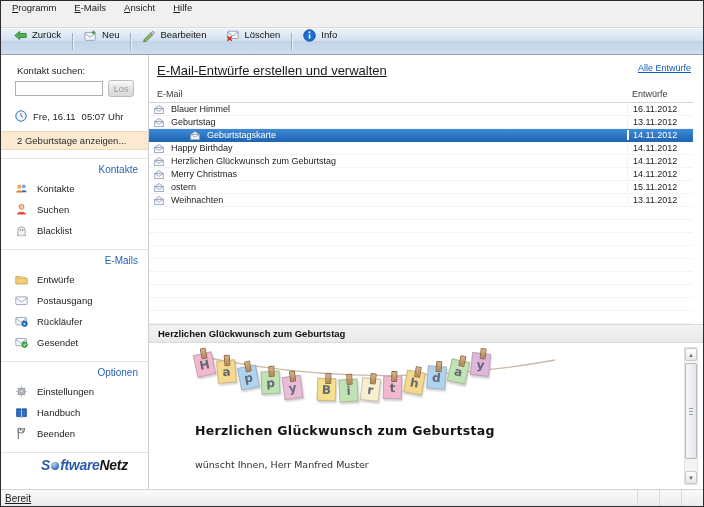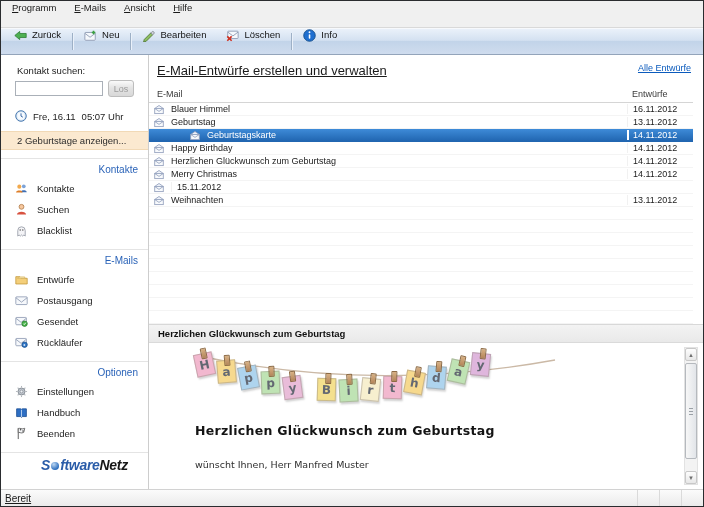--- a/index.html
+++ b/index.html
@@ -260,36 +260,36 @@
                 <path d="M1 2.5 L8 8 L15 2.5" fill="none" stroke="#8b98b0"></path>
               </svg>
             </span>
             <span>Postausgang</span>
           </div>
           <div class="side-item">
             <span class="ic ic13">
               <svg viewBox="0 0 16 13">
                 <rect x="1" y="1.5" width="13" height="9" rx="1" fill="#f6f8fb" stroke="#8b98b0"></rect>
                 <path d="M1 2.5 L7.5 7.5 L14 2.5" fill="none" stroke="#8b98b0"></path>
-                <circle cx="11.8" cy="9.2" r="3.3" fill="#46b449" stroke="#2c7e30"></circle>
-                <path d="M10.3 9.2 l1.1 1.1 1.9-2.3" stroke="#fff" fill="none" stroke-width="1.1"></path>
-              </svg>
-            </span>
-            <span>Gesendet</span>
+                <circle cx="11.8" cy="9.2" r="3.3" fill="#2f77c8" stroke="#1c508d"></circle>
+                <path d="M10.2 9.6 h2.2 l-.8-.9 M12.4 9.6 l-.8.9" stroke="#fff" fill="none"></path>
+              </svg>
+            </span>
+            <span>Rückläufer</span>
           </div>
           <div class="side-item">
             <span class="ic ic13">
               <svg viewBox="0 0 16 13">
                 <rect x="1" y="1.5" width="13" height="9" rx="1" fill="#f6f8fb" stroke="#8b98b0"></rect>
                 <path d="M1 2.5 L7.5 7.5 L14 2.5" fill="none" stroke="#8b98b0"></path>
-                <circle cx="11.8" cy="9.2" r="3.3" fill="#2f77c8" stroke="#1c508d"></circle>
-                <path d="M10.2 9.6 h2.2 l-.8-.9 M12.4 9.6 l-.8.9" stroke="#fff" fill="none"></path>
-              </svg>
-            </span>
-            <span>Rückläufer</span>
+                <circle cx="11.8" cy="9.2" r="3.3" fill="#46b449" stroke="#2c7e30"></circle>
+                <path d="M10.3 9.2 l1.1 1.1 1.9-2.3" stroke="#fff" fill="none" stroke-width="1.1"></path>
+              </svg>
+            </span>
+            <span>Gesendet</span>
           </div>
           <div class="sec-head">Optionen</div>
           <div class="side-item">
             <span class="ic ic13">
               <svg viewBox="0 0 15 15">
                 <path d="M7.5 0.8 l.9 1.9 h-1.8 z M7.5 14.2 l.9-1.9 h-1.8 z M0.8 7.5 l1.9-.9 v1.8 z M14.2 7.5 l-1.9-.9 v1.8 z M2.8 2.8 l2 .7 -1.3 1.3 z M12.2 12.2 l-2-.7 1.3-1.3 z M12.2 2.8 l-.7 2 -1.3-1.3 z M2.8 12.2 l.7-2 1.3 1.3 z" fill="#9aa0a8"></path>
                 <circle cx="7.5" cy="7.5" r="4" fill="#c2c8d0" stroke="#7e858d"></circle>
                 <circle cx="7.5" cy="7.5" r="1.7" fill="#eef1f5" stroke="#8b9199"></circle>
               </svg>
             </span>
@@ -400,20 +400,21 @@
               <span class="c-date">14.11.2012</span>
             </div>
             <div class="row">
               <span class="c-ic">
                 <svg viewBox="0 0 14 12">
                   <path d="M2 4.8 L7 1.3 L12 4.8" fill="#eef2f9" stroke="#93a0bd"></path>
                   <rect x="2" y="4.8" width="10" height="6" fill="#f8fafc" stroke="#93a0bd"></rect>
                   <path d="M2 4.8 l5 3.4 5-3.4" fill="none" stroke="#93a0bd"></path>
                 </svg>
               </span>
+              <span class="c-name">ostern</span>
               <span class="c-date">15.11.2012</span>
             </div>
             <div class="row">
               <span class="c-ic">
                 <svg viewBox="0 0 14 12">
                   <path d="M2 4.8 L7 1.3 L12 4.8" fill="#eef2f9" stroke="#93a0bd"></path>
                   <rect x="2" y="4.8" width="10" height="6" fill="#f8fafc" stroke="#93a0bd"></rect>
                   <path d="M2 4.8 l5 3.4 5-3.4" fill="none" stroke="#93a0bd"></path>
                 </svg>
               </span>

